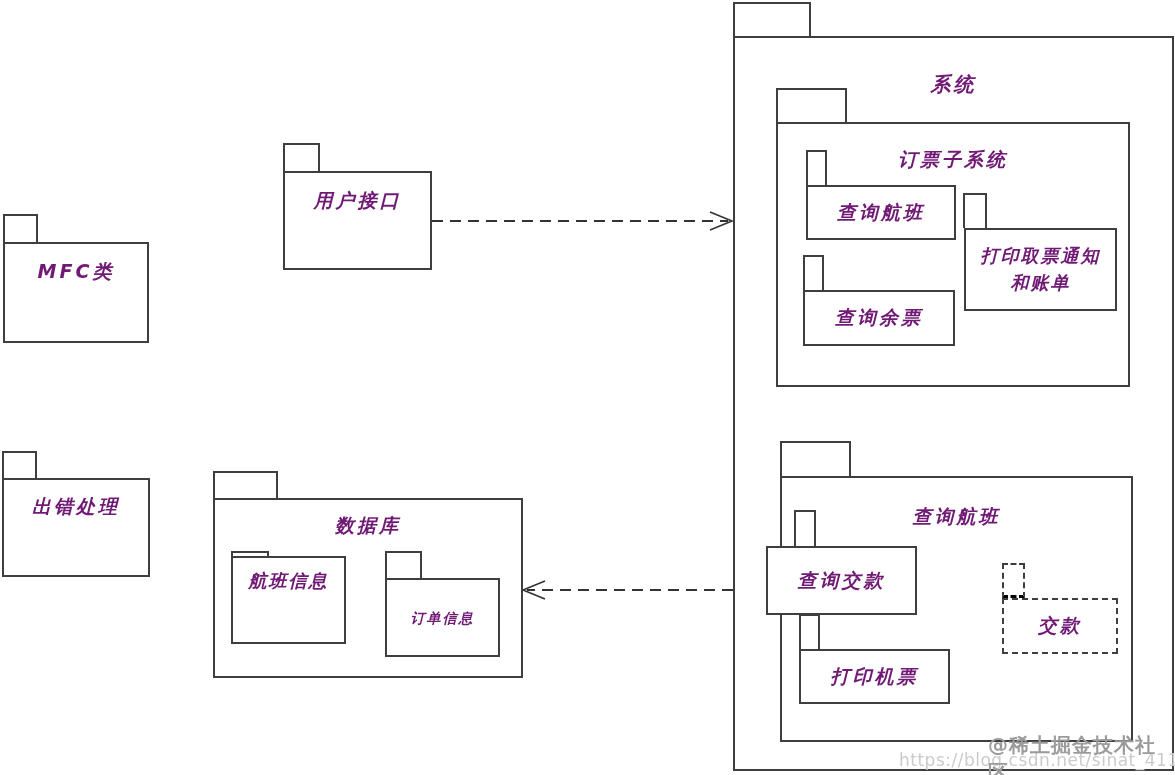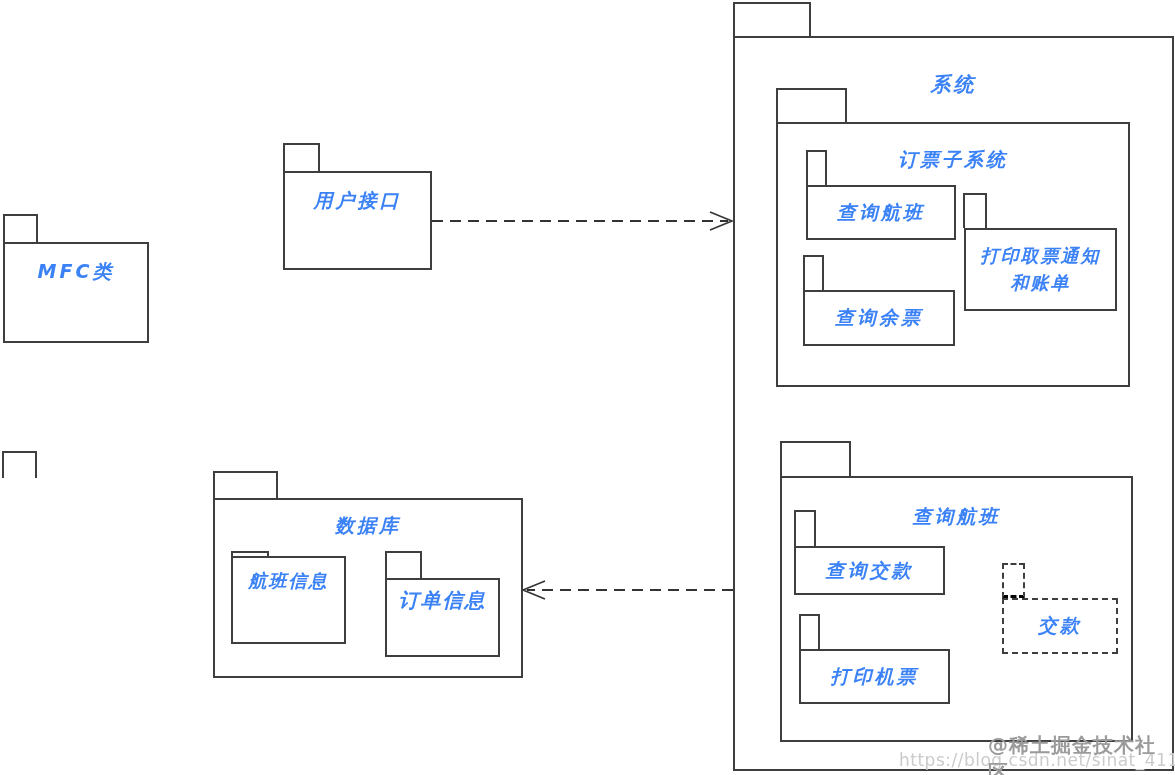--- a/index.html
+++ b/index.html
@@ -10,21 +10,21 @@
     font-family:"DejaVu Sans", sans-serif;
   }
   .tab, .pbody {
     position:absolute; background:#ffffff;
     border:2px solid #3e3e3e;
   }
   .tab { border-bottom:none; }
   .dashed { border-style:dashed; }
   .lbl {
     display:block; width:100%; text-align:center;
-    font-weight:bold; font-style:italic; color:#3b82f6;
+    font-weight:bold; font-style:italic; color:#701a75;
     font-size:19px; letter-spacing:3px; line-height:1.45;
   }
   .leaf { display:flex; align-items:center; justify-content:center; }
   .leaf .lbl { padding:0 10px; }
   .arrows { position:absolute; left:0; top:0; pointer-events:none; }
   .wm1 {
     position:absolute; left:988px; top:732px;
     font-size:20px; letter-spacing:1px; color:#9b9b9b;
     font-weight:bold;
   }
@@ -37,37 +37,40 @@
 <body>
 
 <div class="canvas">
 
   <div class="tab" style="left:3px;top:214px;width:35px;height:28px;"></div>
   <div class="pbody" style="left:3px;top:242px;width:146px;height:101px;">
     <span class="lbl" style="margin-top:14px;">MFC类</span>
   </div>
 
   <div class="tab" style="left:2px;top:451px;width:35px;height:27px;"></div>
+  <div class="pbody" style="left:2px;top:478px;width:148px;height:99px;">
+    <span class="lbl" style="margin-top:13px;">出错处理</span>
+  </div>
 
   <div class="tab" style="left:283px;top:143px;width:37px;height:28px;"></div>
   <div class="pbody" style="left:283px;top:171px;width:149px;height:99px;">
     <span class="lbl" style="margin-top:14px;">用户接口</span>
   </div>
 
   <div class="tab" style="left:213px;top:471px;width:65px;height:27px;"></div>
   <div class="pbody" style="left:213px;top:498px;width:310px;height:180px;">
     <span class="lbl" style="margin-top:12px;">数据库</span>
   </div>
   <div class="tab" style="left:231px;top:551px;width:38px;height:27px;"></div>
   <div class="pbody" style="left:231px;top:556px;width:115px;height:88px;">
     <span class="lbl" style="margin-top:10px;font-size:18px;letter-spacing:2px;">航班信息</span>
   </div>
   <div class="tab" style="left:385px;top:551px;width:37px;height:27px;"></div>
   <div class="pbody" style="left:385px;top:578px;width:115px;height:79px;">
-    <span class="lbl" style="margin-top:6px;font-size:20px;letter-spacing:2px;">订单信息</span>
+    <span class="lbl" style="margin-top:28px;font-size:14px;letter-spacing:2px;">订单信息</span>
   </div>
 
   <div class="tab" style="left:733px;top:2px;width:78px;height:34px;"></div>
   <div class="pbody" style="left:733px;top:36px;width:441px;height:735px;">
     <span class="lbl" style="margin-top:32px;font-size:20px;">系统</span>
   </div>
 
   <div class="tab" style="left:776px;top:88px;width:71px;height:34px;"></div>
   <div class="pbody" style="left:776px;top:122px;width:354px;height:265px;">
     <span class="lbl" style="margin-top:22px;">订票子系统</span>
@@ -83,21 +86,21 @@
   <div class="tab" style="left:803px;top:255px;width:21px;height:35px;"></div>
   <div class="pbody leaf" style="left:803px;top:290px;width:152px;height:56px;">
     <span class="lbl">查询余票</span>
   </div>
 
   <div class="tab" style="left:780px;top:441px;width:71px;height:35px;"></div>
   <div class="pbody" style="left:780px;top:476px;width:353px;height:266px;">
     <span class="lbl" style="margin-top:25px;">查询航班</span>
   </div>
   <div class="tab" style="left:794px;top:510px;width:22px;height:36px;"></div>
-  <div class="pbody leaf" style="left:794px;top:546px;width:151px;height:49px;">
+  <div class="pbody leaf" style="left:766px;top:546px;width:151px;height:69px;">
     <span class="lbl">查询交款</span>
   </div>
   <div class="tab dashed" style="left:1002px;top:563px;width:23px;height:35px;"></div>
   <div class="pbody leaf dashed" style="left:1002px;top:598px;width:116px;height:56px;">
     <span class="lbl">交款</span>
   </div>
   <div class="tab" style="left:799px;top:614px;width:21px;height:35px;"></div>
   <div class="pbody leaf" style="left:799px;top:649px;width:151px;height:55px;">
     <span class="lbl">打印机票</span>
   </div>

